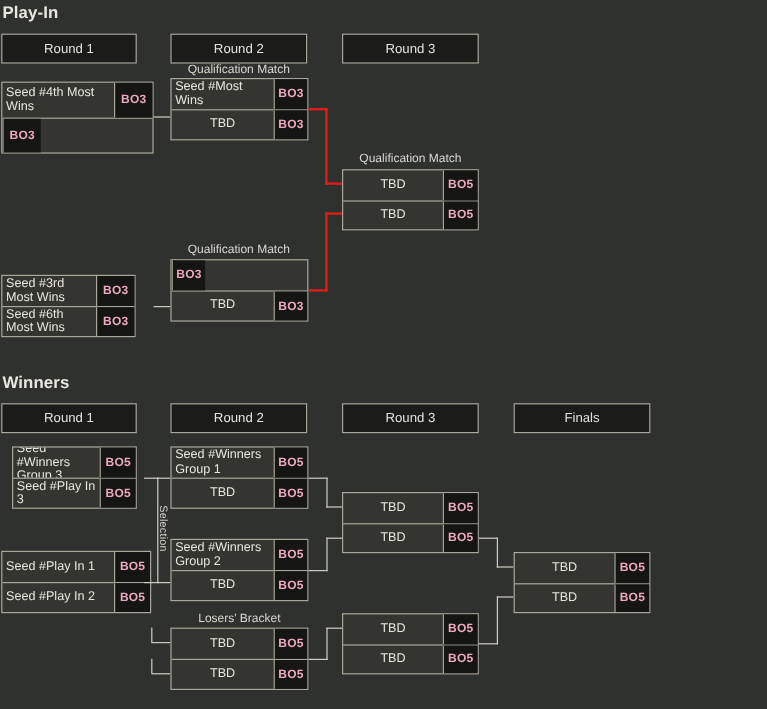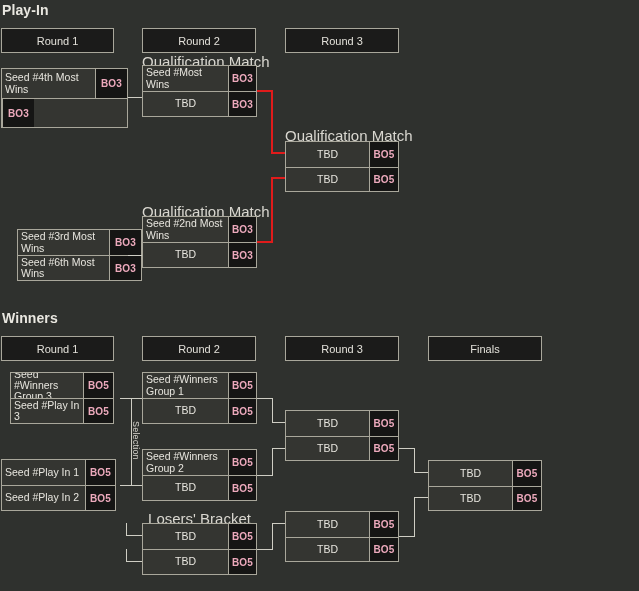--- a/index.html
+++ b/index.html
@@ -42,21 +42,21 @@
     align-items: center;
     justify-content: center;
     font-size: 11px;
     color: #e3e1da;
     white-space: nowrap;
   }
 
   
   .match-caption {
     position: absolute;
-    font-size: 15px;
+    font-size: 10px;
     color: #d9d7d0;
     white-space: nowrap;
     text-align: center;
   }
 
   
   .match {
     position: absolute;
     box-sizing: border-box;
     border: 1px solid #a9a79b;
@@ -175,36 +175,35 @@
       <div class="fmt" style="width:29px;">BO5</div>
     </div>
   </div>
 
   <div class="ln red" style="left:271px; top:177px; width:14px; height:2px;"></div>
   <div class="ln red" style="left:271px; top:177px; width:2px; height:66px;"></div>
   <div class="ln red" style="left:257px; top:241px; width:16px; height:2px;"></div>
 
   <div class="match-caption" style="left:142px; top:203px; width:114px;">Qualification Match</div>
 
-  <div class="match" style="left:1px; top:229px; width:125px; height:52px;margin-left:16px;">
+  <div class="match" style="left:1px; top:229px; width:112px; height:52px;">
     <div class="match-row">
       <div class="team left">Seed #3rd Most Wins</div>
       <div class="fmt" style="width:32px;">BO3</div>
     </div>
     <div class="match-row second">
       <div class="team left">Seed #6th Most Wins</div>
       <div class="fmt" style="width:32px;">BO3</div>
     </div>
   </div>
 
   <div class="ln" style="left:128px; top:255px; width:14px; height:1px;"></div>
 
   <div class="match" style="left:142px; top:216px; width:115px; height:52px;">
     <div class="match-row">
-      <div class="team left">Seed #2nd Most Wins</div>
       <div class="fmt" style="width:28px;">BO3</div>
     </div>
     <div class="match-row second">
       <div class="team center">TBD</div>
       <div class="fmt" style="width:28px;">BO3</div>
     </div>
   </div>
 
   <div class="section-title" style="left:2px; top:310px;">Winners</div>
 
@@ -217,21 +216,21 @@
     <div class="match-row">
       <div class="team left">Seed #Winners Group 3</div>
       <div class="fmt" style="width:30px;">BO5</div>
     </div>
     <div class="match-row second">
       <div class="team left">Seed #Play In 3</div>
       <div class="fmt" style="width:30px;">BO5</div>
     </div>
   </div>
 
-  <div class="match" style="left:1px; top:459px; width:115px; height:52px;">
+  <div class="match" style="left:1px; top:459px; width:125px; height:52px;">
     <div class="match-row">
       <div class="team left">Seed #Play In 1</div>
       <div class="fmt" style="width:30px;">BO5</div>
     </div>
     <div class="match-row second">
       <div class="team left">Seed #Play In 2</div>
       <div class="fmt" style="width:30px;">BO5</div>
     </div>
   </div>
 

